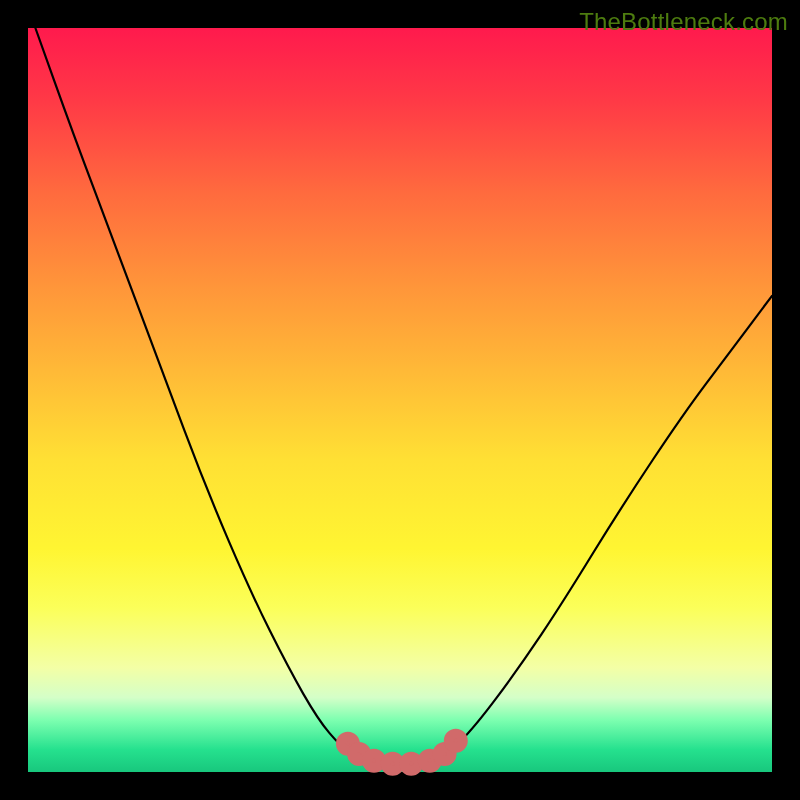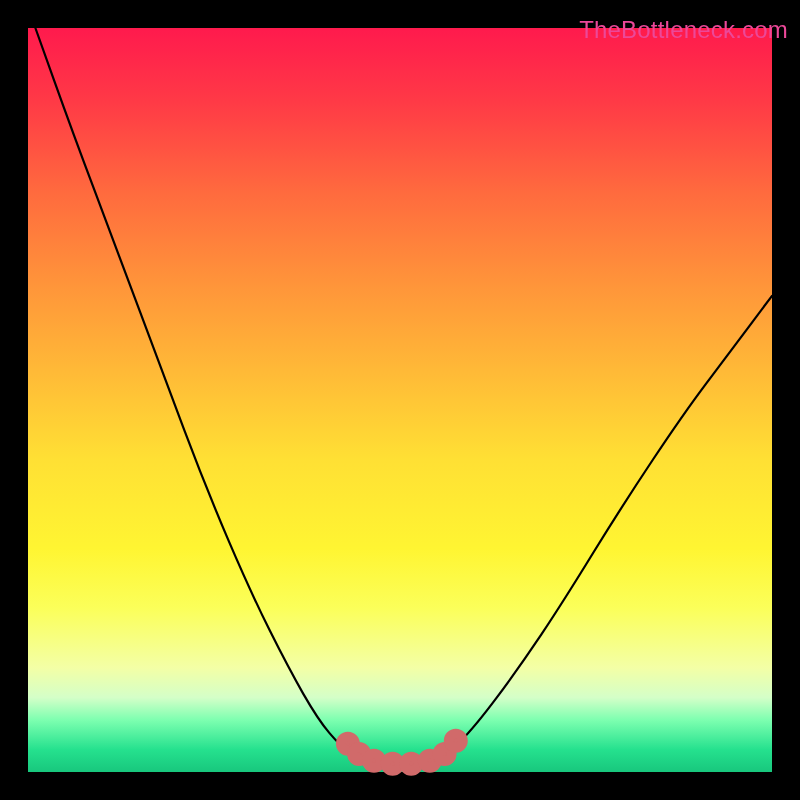--- a/index.html
+++ b/index.html
@@ -37,23 +37,23 @@
       #fbff5a 78%,
       #f3ffa6 86%,
       #d4ffc8 90%,
       #7dffb0 93%,
       #25e18e 97%,
       #18c77d 100%
     );
   }
   .watermark {
     position: absolute;
-    top: 16px;
+    top: 8px;
     right: 12px;
-    color: #ec4899;
+    color: #4d7c0f;
     font-size: 24px;
     font-weight: 500;
     letter-spacing: 0.2px;
     user-select: none;
   }
   svg.curves {
     position: absolute;
     left: 0;
     top: 0;
     width: 744px;

